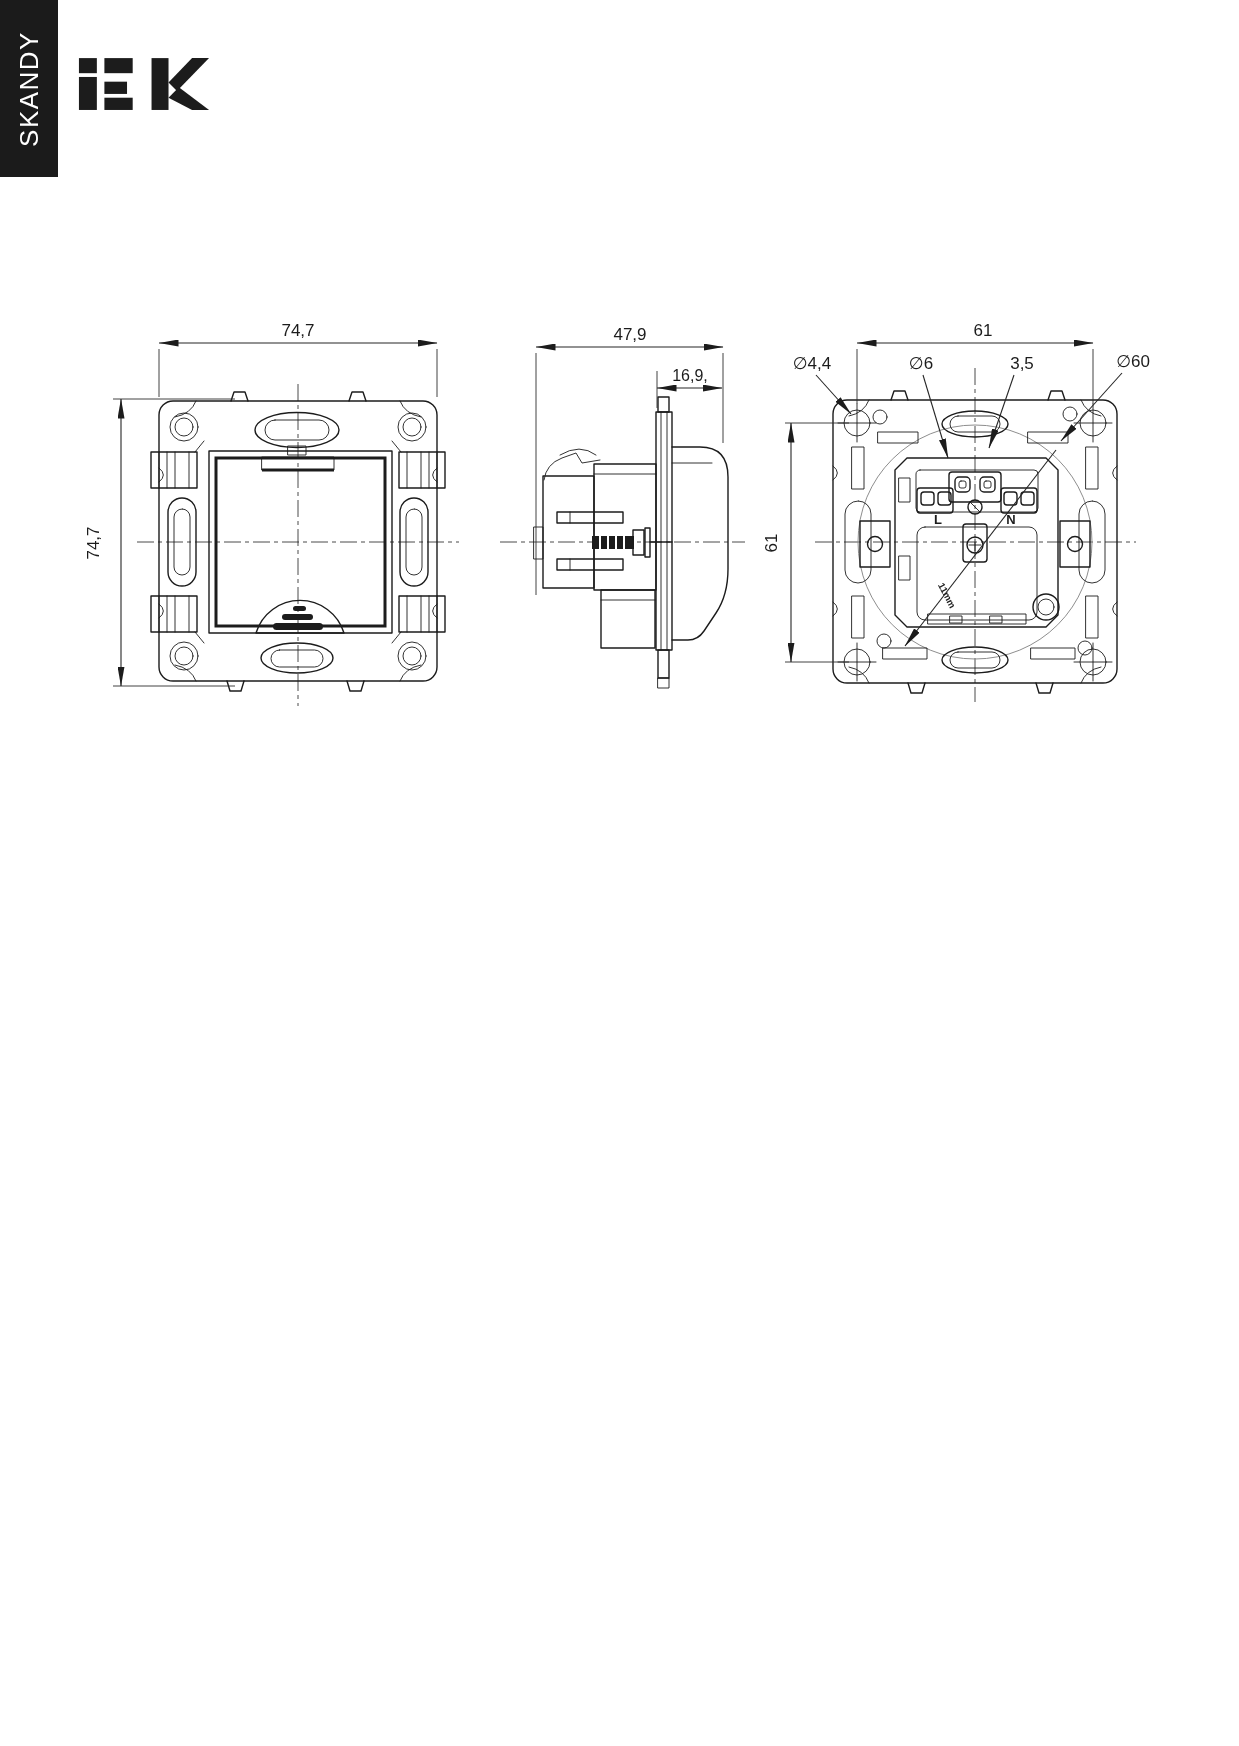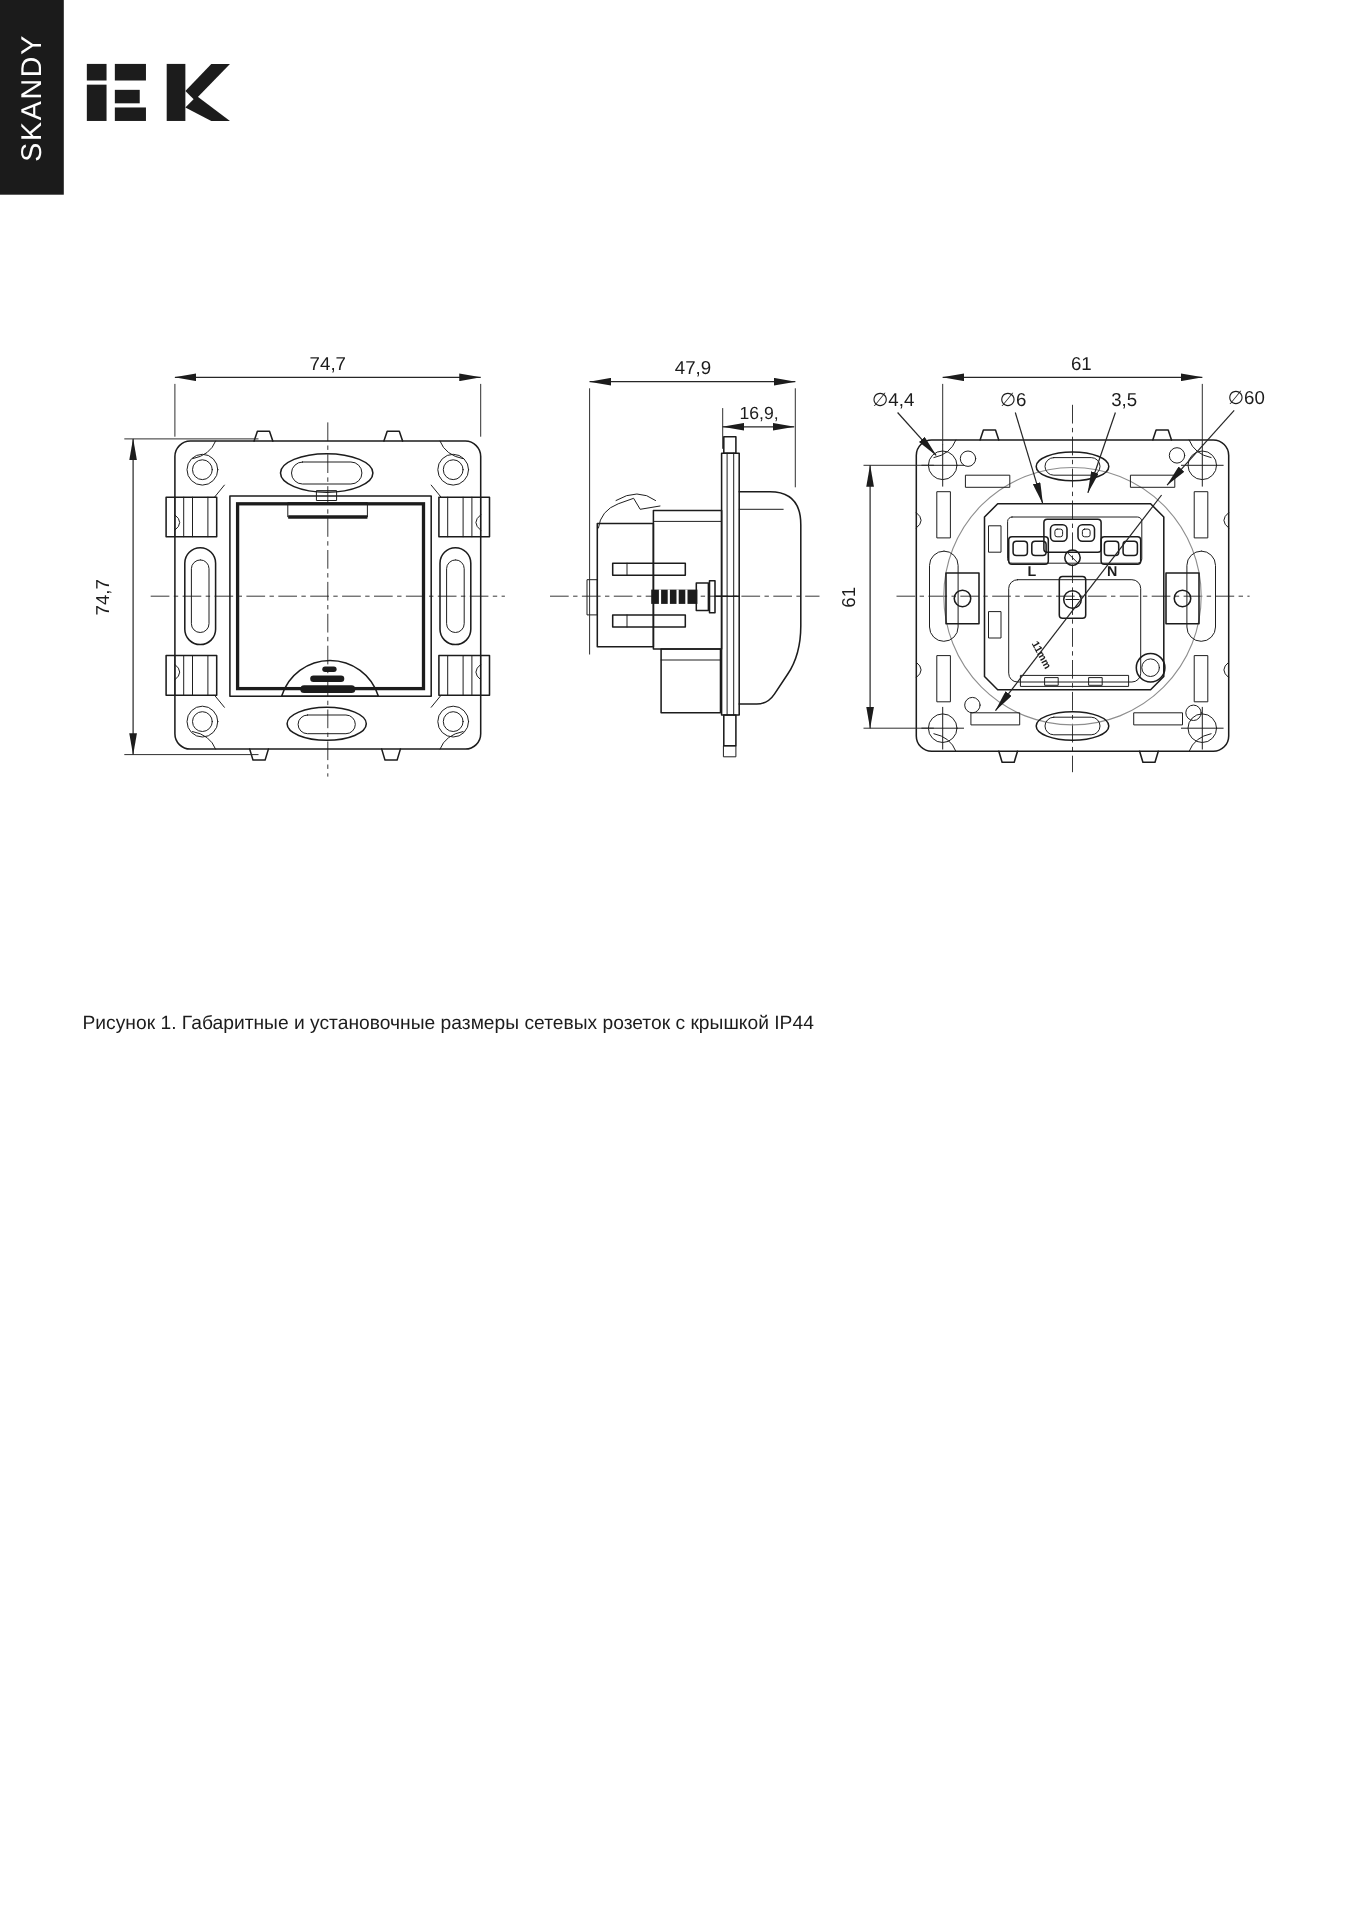--- a/index.html
+++ b/index.html
@@ -321,15 +321,14 @@
         <text x="921" y="369" class="dimtxt">∅6</text>
         <line x1="923" y1="375" x2="948" y2="458" class="dim" marker-end="url(#arr)"></line>
         <text x="1022" y="369" class="dimtxt">3,5</text>
         <line x1="1014" y1="375" x2="989" y2="448" class="dim" marker-end="url(#arr)"></line>
         <text x="1133" y="367" class="dimtxt">∅60</text>
         <line x1="1122" y1="373" x2="1061" y2="441" class="dim" marker-end="url(#arr)"></line>
       </g>
     </g>
   </svg>
 
-  <div class="caption">Рисунок 1. Габаритные и установочные размеры сетевых розеток с крышкой IP44</div>
 
 </div>
 
 </body></html>

